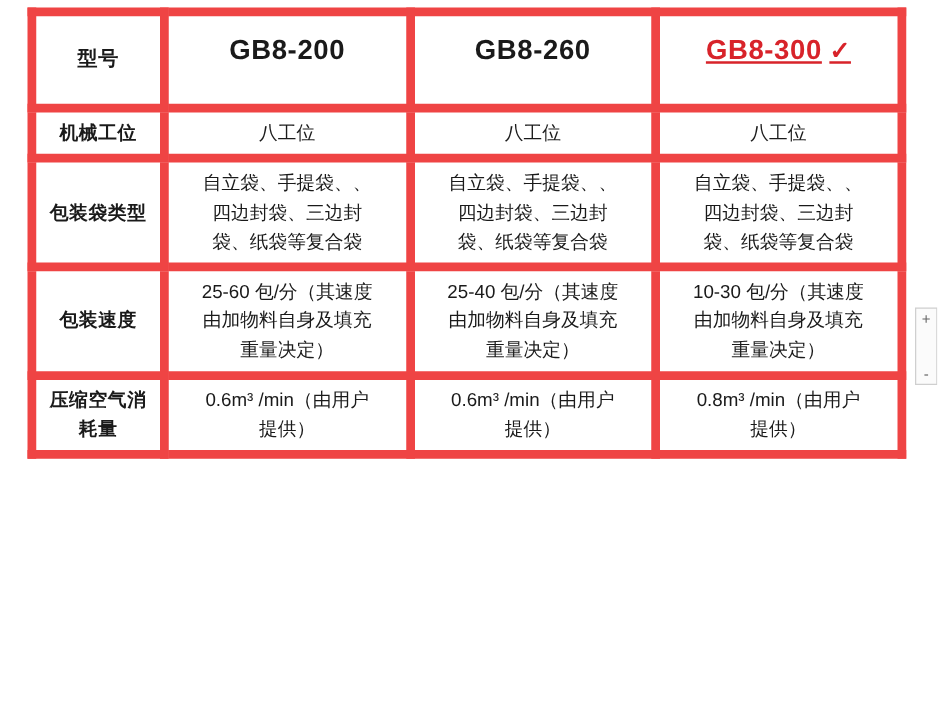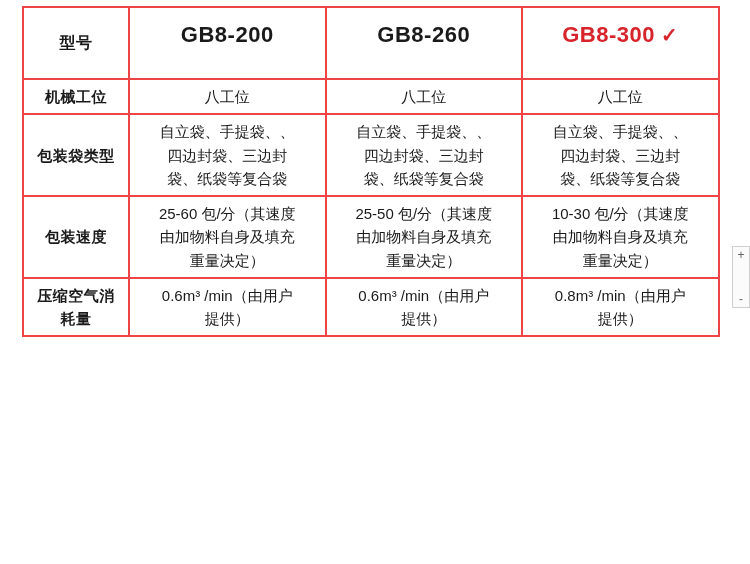--- a/index.html
+++ b/index.html
@@ -21,21 +21,21 @@
   table.spec {
     position: absolute;
     left: 22px;
     top: 6px;
     width: 696px;
     border-collapse: collapse;
     table-layout: fixed;
     background: #ffffff;
   }
   table.spec td {
-    border: 2px solid #ef4444;
+    border: 7px solid #ef4444;
     text-align: center;
     vertical-align: middle;
     padding: 5px 6px;
     line-height: 1.55;
     color: #1a1a1a;
     font-size: 15px;
   }
   td.label {
     width: 106px;
     font-weight: bold;
@@ -54,20 +54,21 @@
   tr.head td.val {
     font-size: 22px;
     font-weight: bold;
     letter-spacing: 0.5px;
     padding-top: 10px;
     padding-bottom: 26px;
     margin-top: 36px;
   }
   tr.head td.val.highlight {
     color: #d8232a;
+    text-decoration: underline;
   }
   .check {
     color: #d8232a;
     font-size: 20px;
     margin-left: 6px;
     font-weight: bold;
   }
   .cellline { display: block; }
   
   .side-btn {
@@ -138,21 +139,21 @@
 
 
       <tr>
         <td class="label">包装速度</td>
         <td class="val">
           <span class="cellline">25-60 包/分（其速度</span>
           <span class="cellline">由加物料自身及填充</span>
           <span class="cellline">重量决定）</span>
         </td>
         <td class="val">
-          <span class="cellline">25-50 包/分（其速度</span>
+          <span class="cellline">25-40 包/分（其速度</span>
           <span class="cellline">由加物料自身及填充</span>
           <span class="cellline">重量决定）</span>
         </td>
         <td class="val">
           <span class="cellline">10-30 包/分（其速度</span>
           <span class="cellline">由加物料自身及填充</span>
           <span class="cellline">重量决定）</span>
         </td>
       </tr>
 

